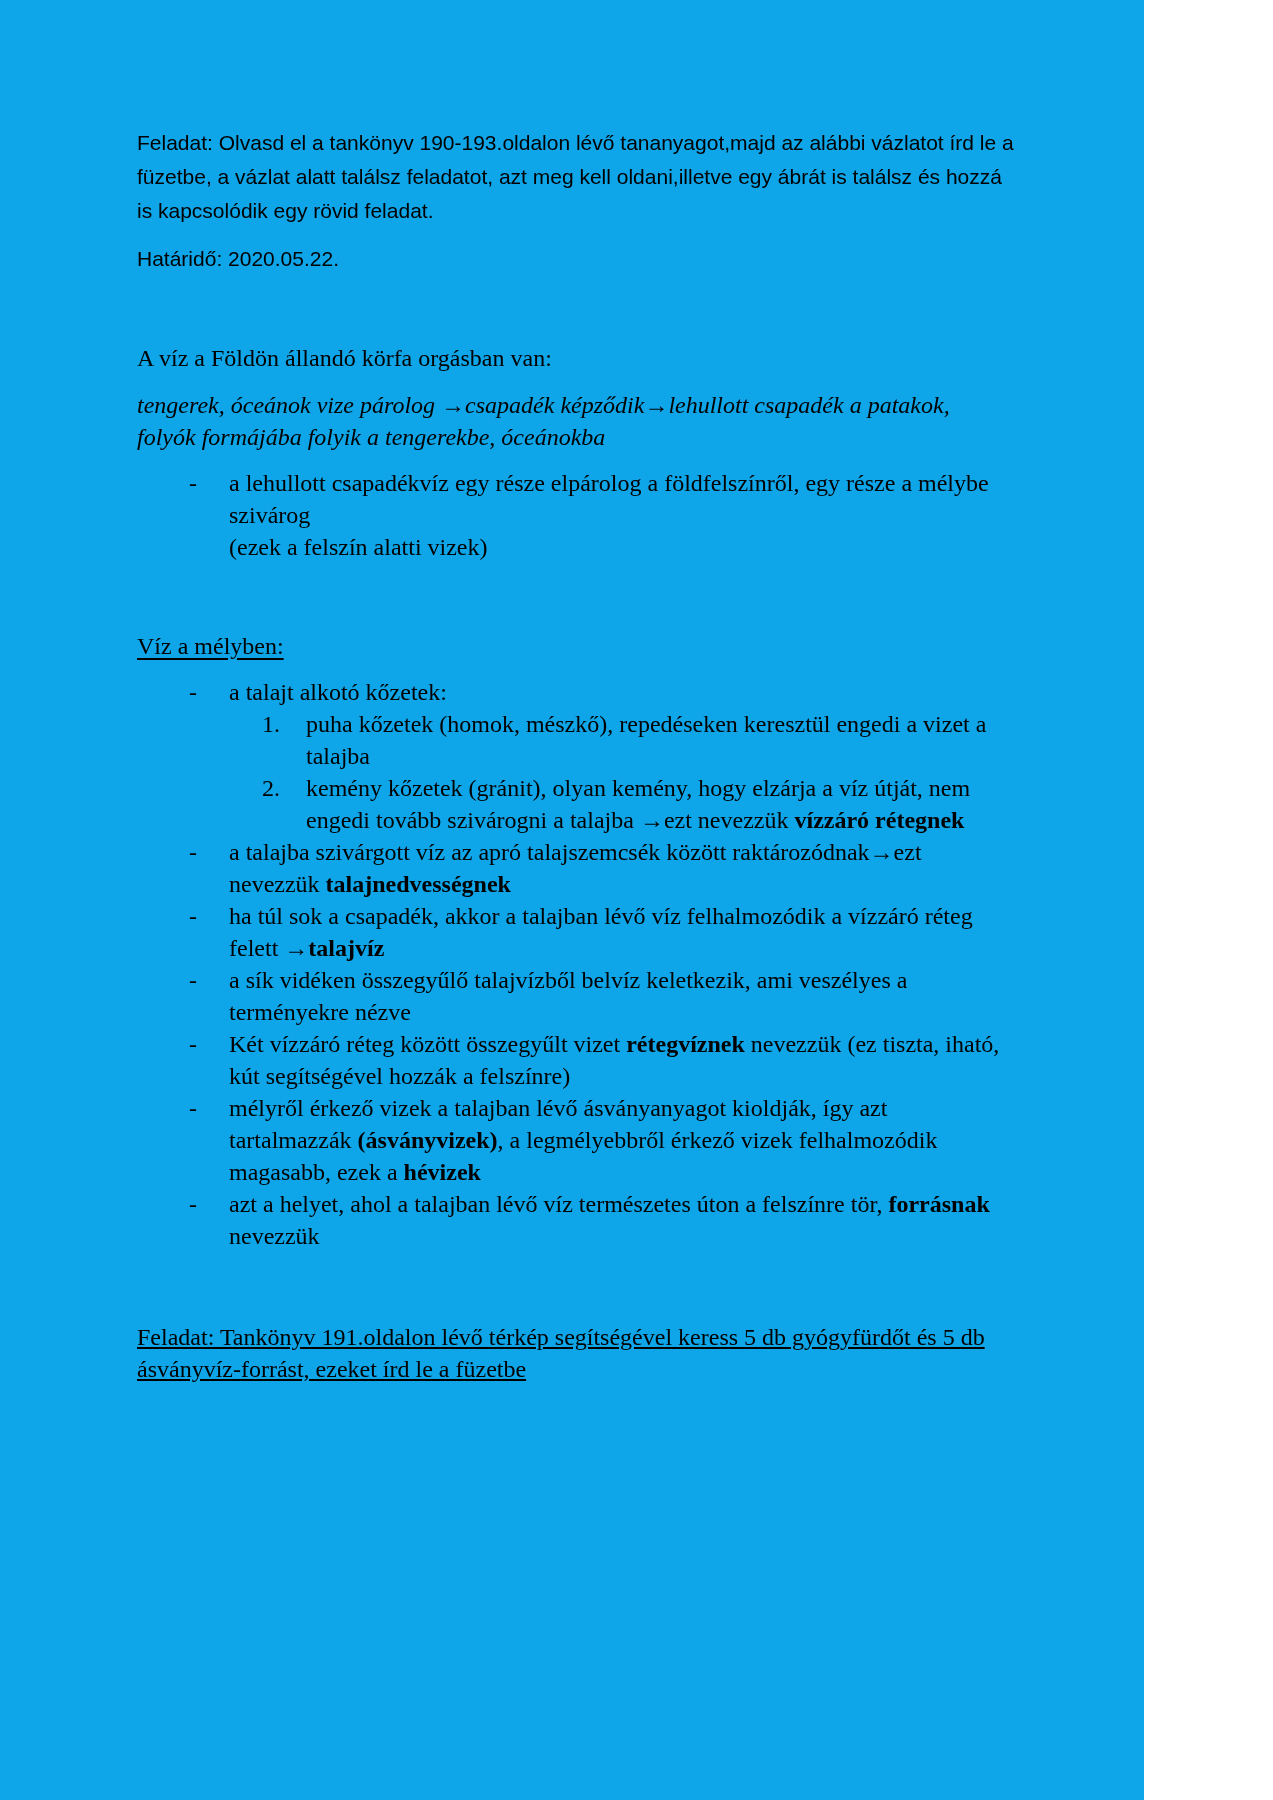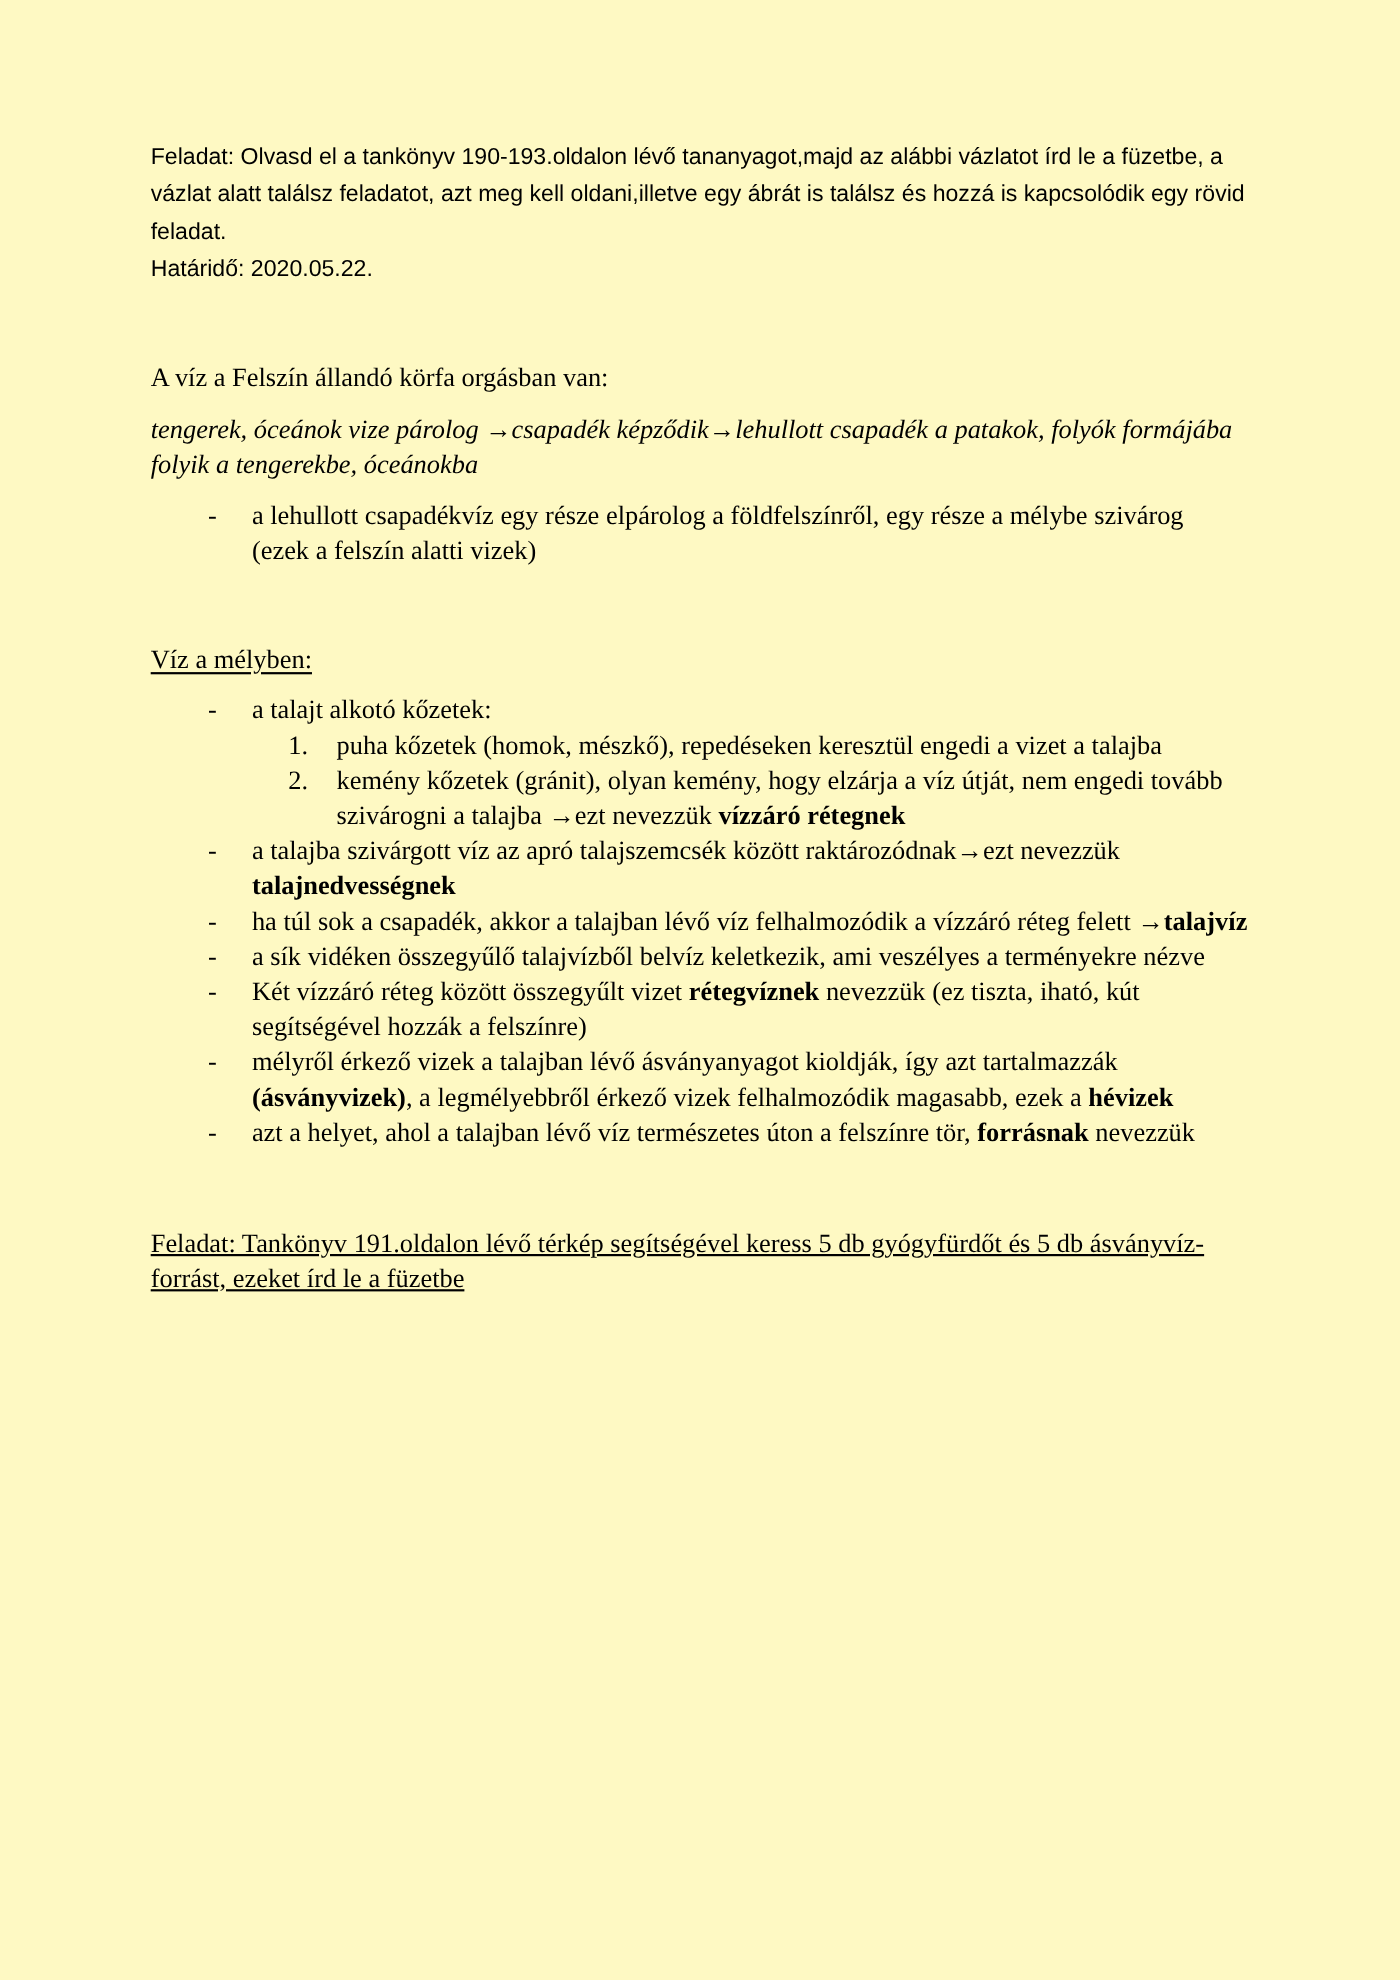--- a/index.html
+++ b/index.html
@@ -8,35 +8,35 @@
     background: #ffffff;
   }
   body {
     width: 1273px;
     height: 1800px;
     color: #000000;
     overflow: hidden;
   }
   .page {
     box-sizing: border-box;
-    width: 1273px;
+    width: 1144px;
     height: 1800px;
     padding: 126px 130px 0 137px;
-    background: #fef9c3;
+    background: #0ea5e9;
     font-family: "Liberation Serif", "DejaVu Serif", serif;
     font-size: 24px;
     line-height: 32px;
   }
   p { margin: 0; }
   .sans {
     font-family: "Liberation Sans", "DejaVu Sans", sans-serif;
     font-size: 21px;
     line-height: 34px;
   }
-  .deadline   { }
+  .deadline   { margin-top: 14px; }
   .doc-title  { margin-top: 118px; text-align: center; font-size: 26px; font-weight: normal; }
   .lead       { margin-top: 66px; }
   .cycle      { margin-top: 15px; font-style: italic; }
   .list       { margin-top: 14px; margin-left: 52px; }
   .section-heading { margin-top: 67px; }
   .section-heading .u { text-decoration: underline; text-underline-offset: 4px; }
   .task       { margin-top: 69px; text-decoration: underline; }
 
   .li { display: flex; align-items: flex-start; }
   .li > .marker { flex: 0 0 40px; }
@@ -48,21 +48,21 @@
 </head>
 <body>
 
 <div class="page">
 
   <p class="sans intro">Feladat: Olvasd el a tankönyv 190-193.oldalon lévő tananyagot,majd az alábbi vázlatot írd le a füzetbe, a vázlat alatt találsz feladatot, azt meg kell oldani,illetve egy ábrát is találsz és hozzá is kapcsolódik egy rövid feladat.</p>
 
   <p class="sans deadline">Határidő: 2020.05.22.</p>
 
 
-  <p class="lead">A víz a Felszín állandó körfa orgásban van:</p>
+  <p class="lead">A víz a Földön állandó körfa orgásban van:</p>
 
   <p class="cycle">tengerek, óceánok vize párolog →csapadék képződik→lehullott csapadék a patakok, folyók formájába folyik a tengerekbe, óceánokba</p>
 
   <div class="list">
       <div class="li">
         <span class="marker">-</span>
         <div class="content"><span>a lehullott csapadékvíz egy része elpárolog a földfelszínről, egy része a mélybe szivárog
 (ezek a felszín alatti vizek)</span></div>
       </div>
     </div>

